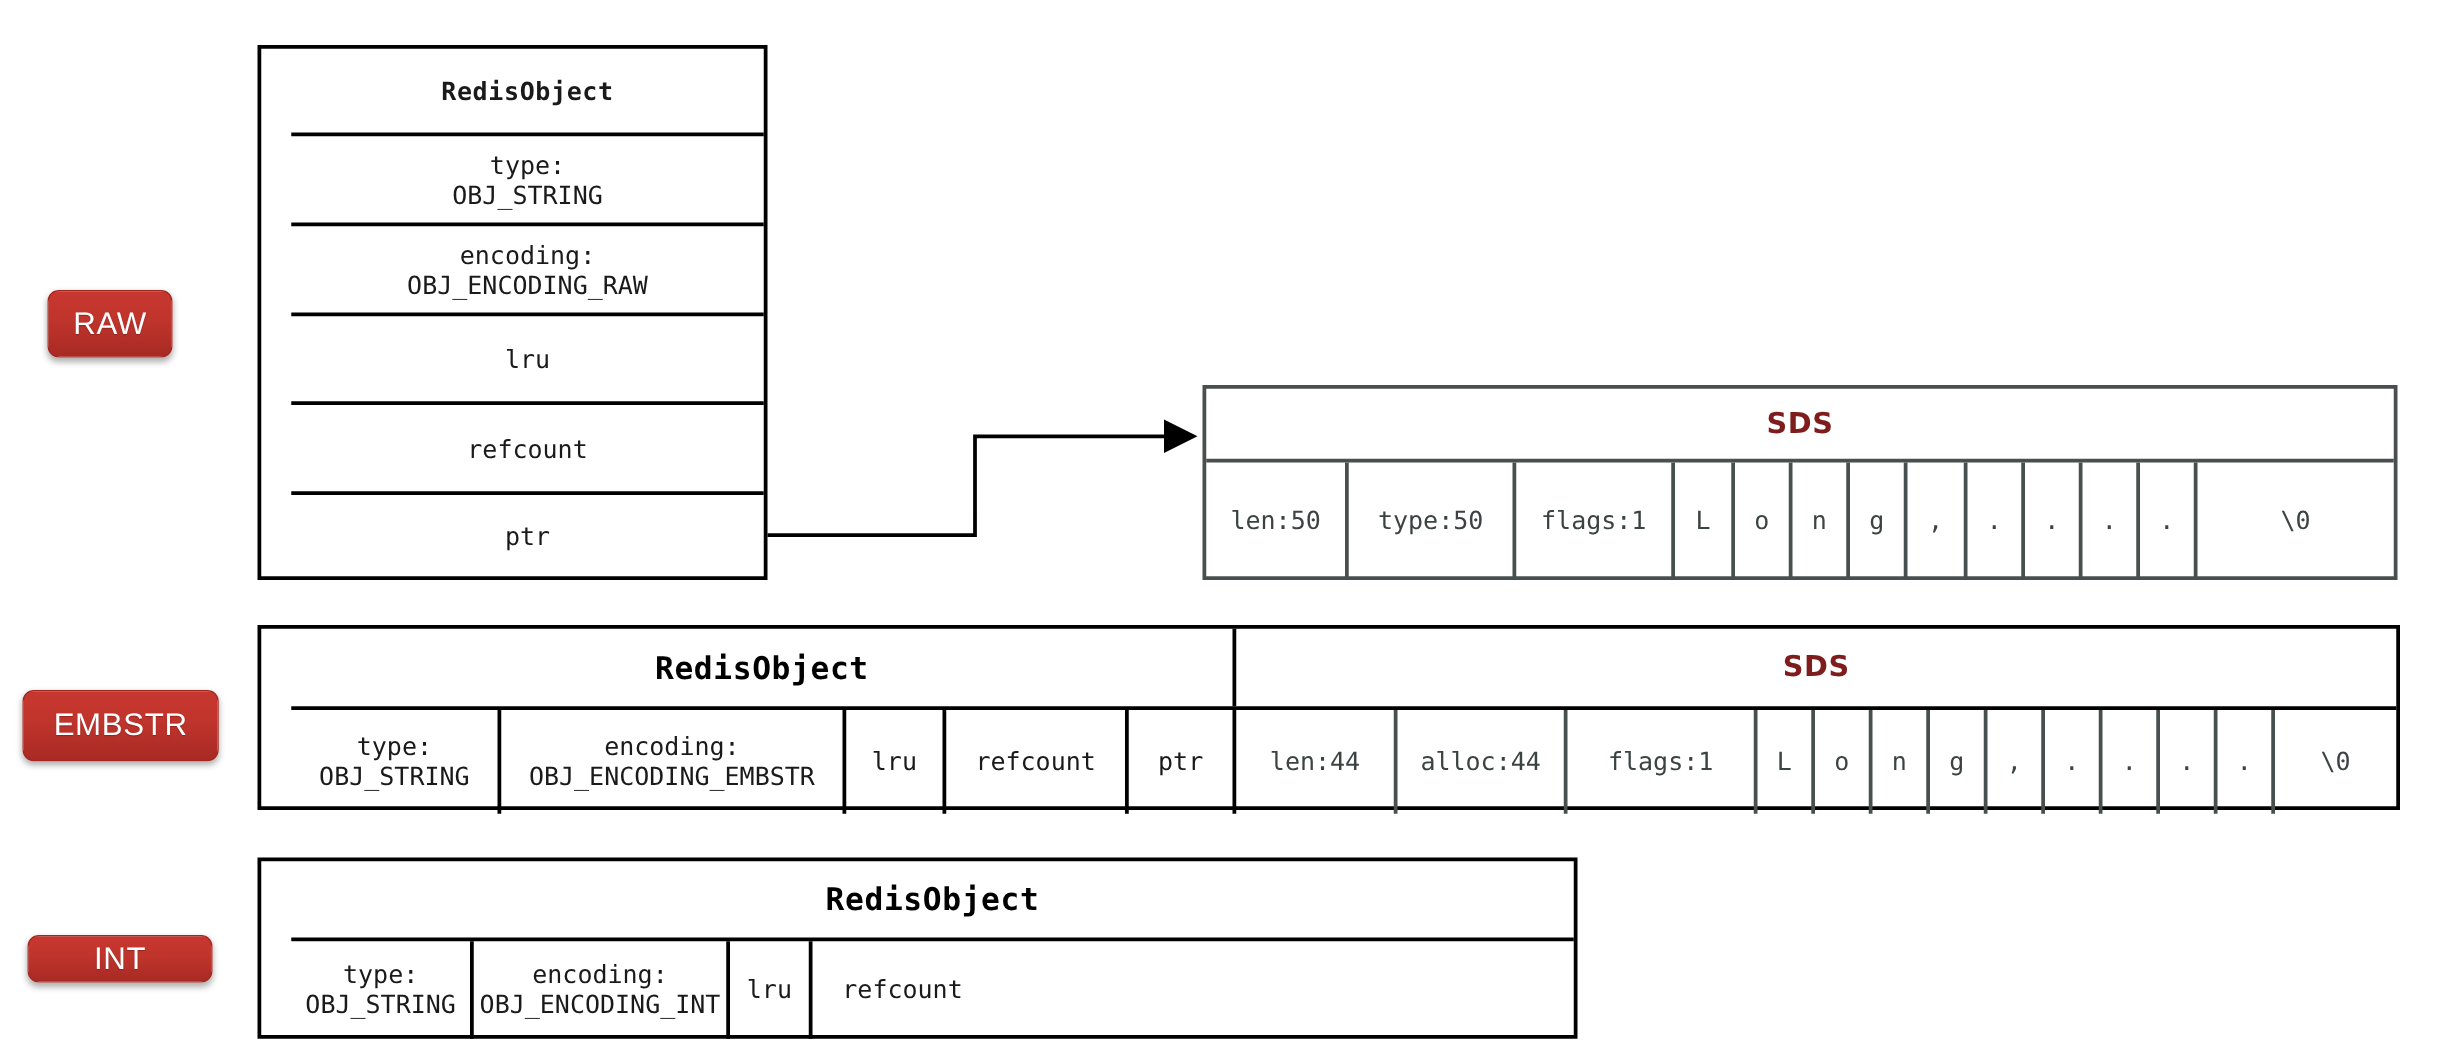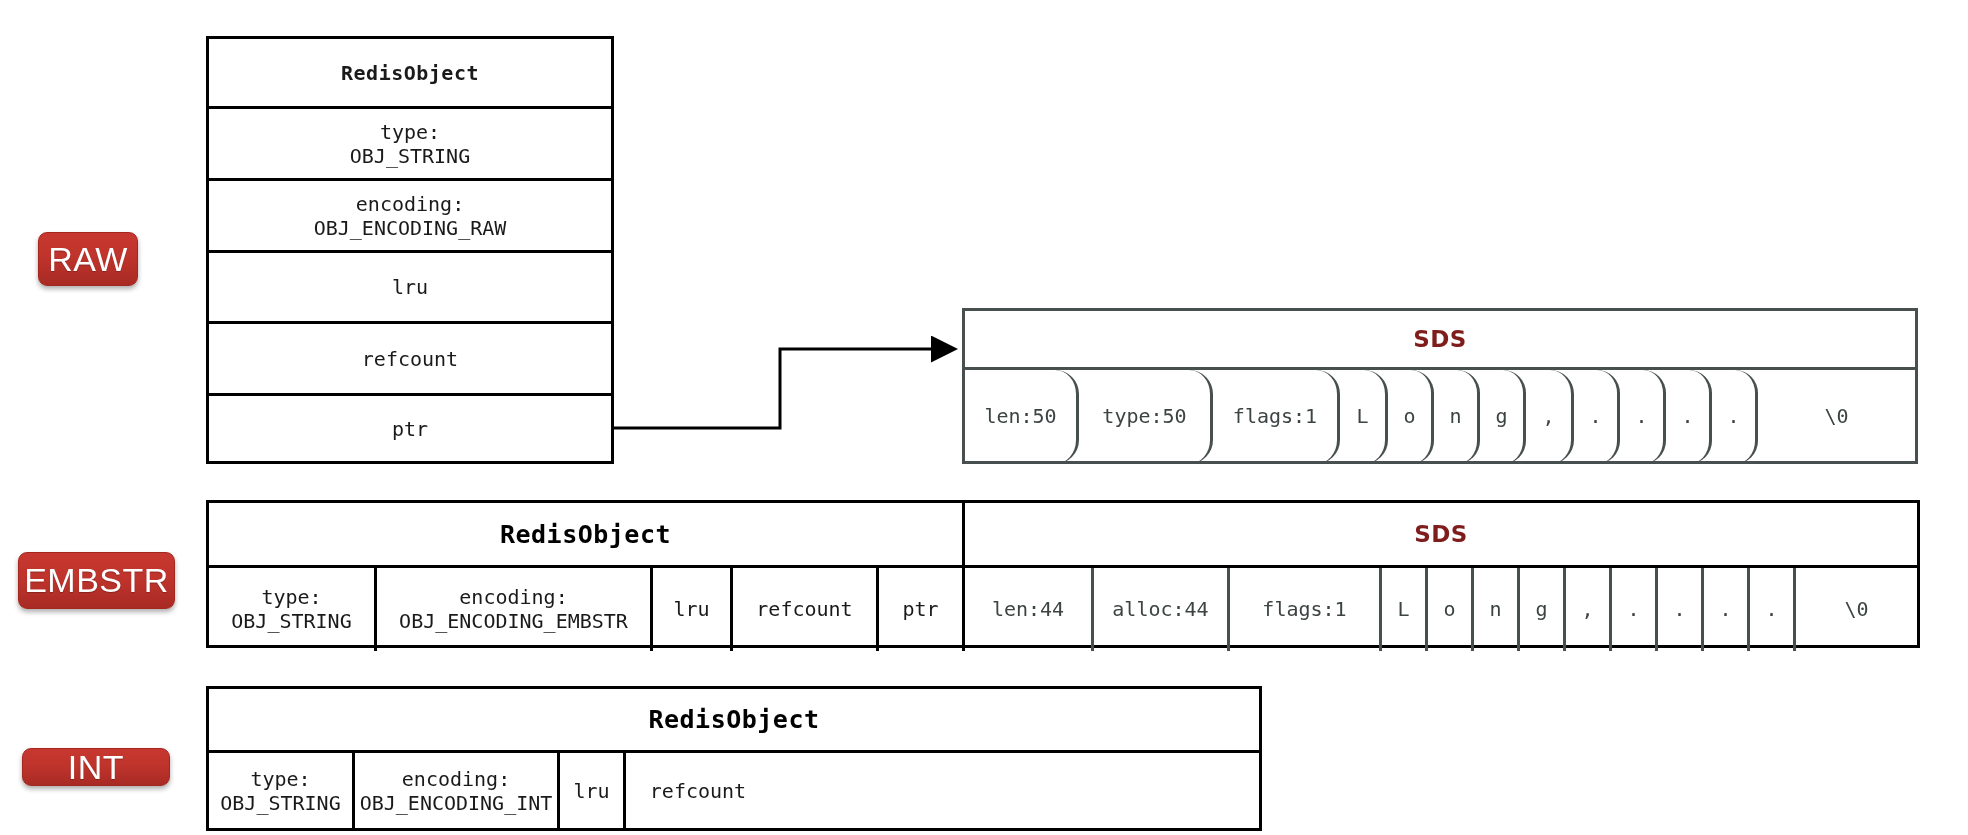--- a/index.html
+++ b/index.html
@@ -17,39 +17,39 @@
 
   
   .badge {
     position: absolute;
     display: flex;
     align-items: center;
     justify-content: center;
     border-radius: 9px;
     color: #ffffff;
     font-family: "Liberation Sans", sans-serif;
-    font-size: 34px;
+    font-size: 25px;
     letter-spacing: 0.5px;
     background: linear-gradient(180deg, #c7372f 0%, #bf342c 45%, #a82a24 100%);
     box-shadow: 0 3px 5px rgba(0,0,0,0.32);
     text-shadow: 0 1px 1px rgba(0,0,0,0.25);
     border: 1px solid #a3271f;
     box-sizing: border-box;
   }
   #badge-raw    { left: 38px;  top: 232px; width: 100px; height: 54px; }
   #badge-embstr { left: 18px;  top: 552px; width: 157px; height: 57px; }
   #badge-int    { left: 22px;  top: 748px; width: 148px; height: 38px; text-align: center; }
 
   
   .tbl {
     position: absolute;
     box-sizing: border-box;
     background: #ffffff;
   }
-  .blk { border: 3px solid #000000; }
+  .blk { border: 3px solid #000000; padding-left: 24px; }
   .gry { border: 3px solid #47504f; }
   .cell {
     box-sizing: border-box;
     display: flex;
     flex-direction: column;
     align-items: center;
     justify-content: center;
     text-align: center;
     font-family: "DejaVu Sans Mono", monospace;
     font-size: 20px;
@@ -93,21 +93,21 @@
   #ptr-arrow { position: absolute; left: 606px; top: 300px; width: 380px; height: 180px; }
 
   
   #raw-sds { left: 962px; top: 308px; width: 956px; height: 156px; }
   #raw-sds .sds-title {
     height: 56px;
     border-bottom: 3px solid #47504f;
     display: flex; align-items: center; justify-content: center;
   }
   #raw-sds .sds-cells { height: 94px; display: flex; }
-  #raw-sds .sds-cells .cell { border-right: 3px solid #47504f; height: 100%; border-radius: 24px; }
+  #raw-sds .sds-cells .cell { border-right: 3px solid #47504f; height: 100%; }
   #raw-sds .sds-cells .cell:last-child { border-right: none; }
 
   
   #embstr-tbl { left: 206px; top: 500px; width: 1714px; height: 148px; }
   #embstr-tbl .top { height: 62px; display: flex; border-bottom: 3px solid #000; }
   #embstr-tbl .top > div {
     display: flex; align-items: center; justify-content: center;
     box-sizing: border-box;
   }
   #embstr-tbl .top .t-ro { border-right: 3px solid #000; }

